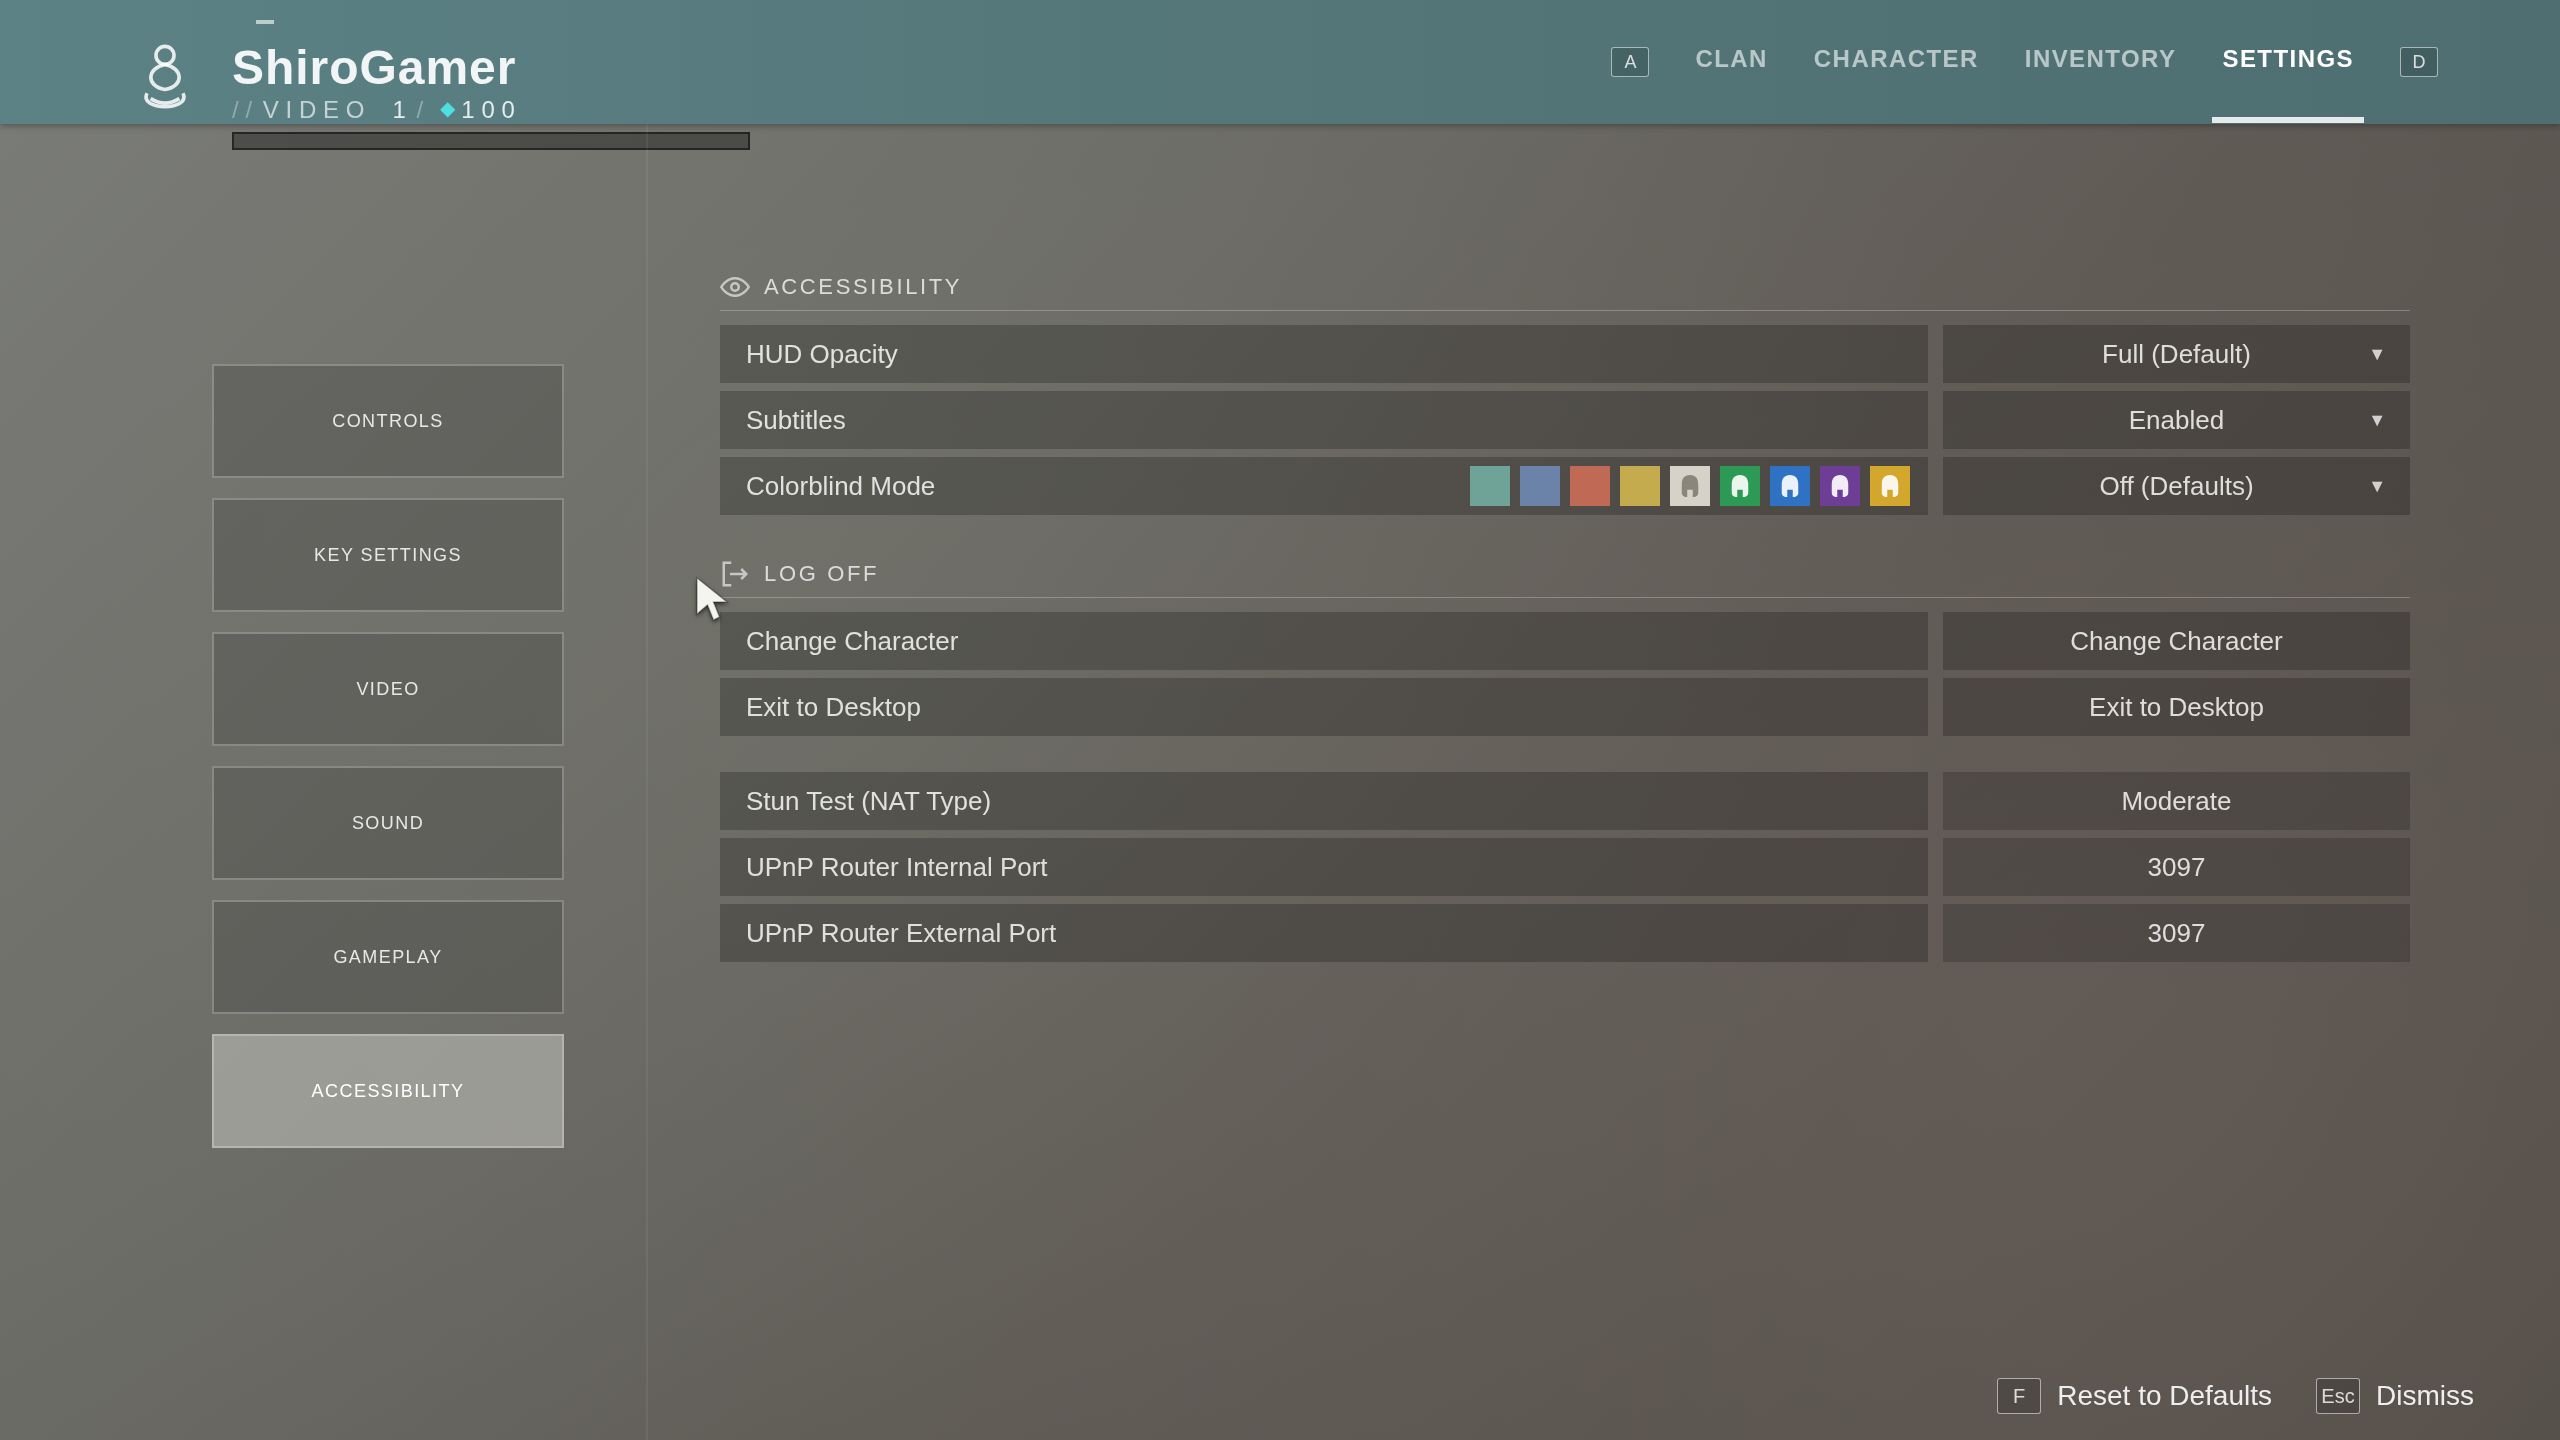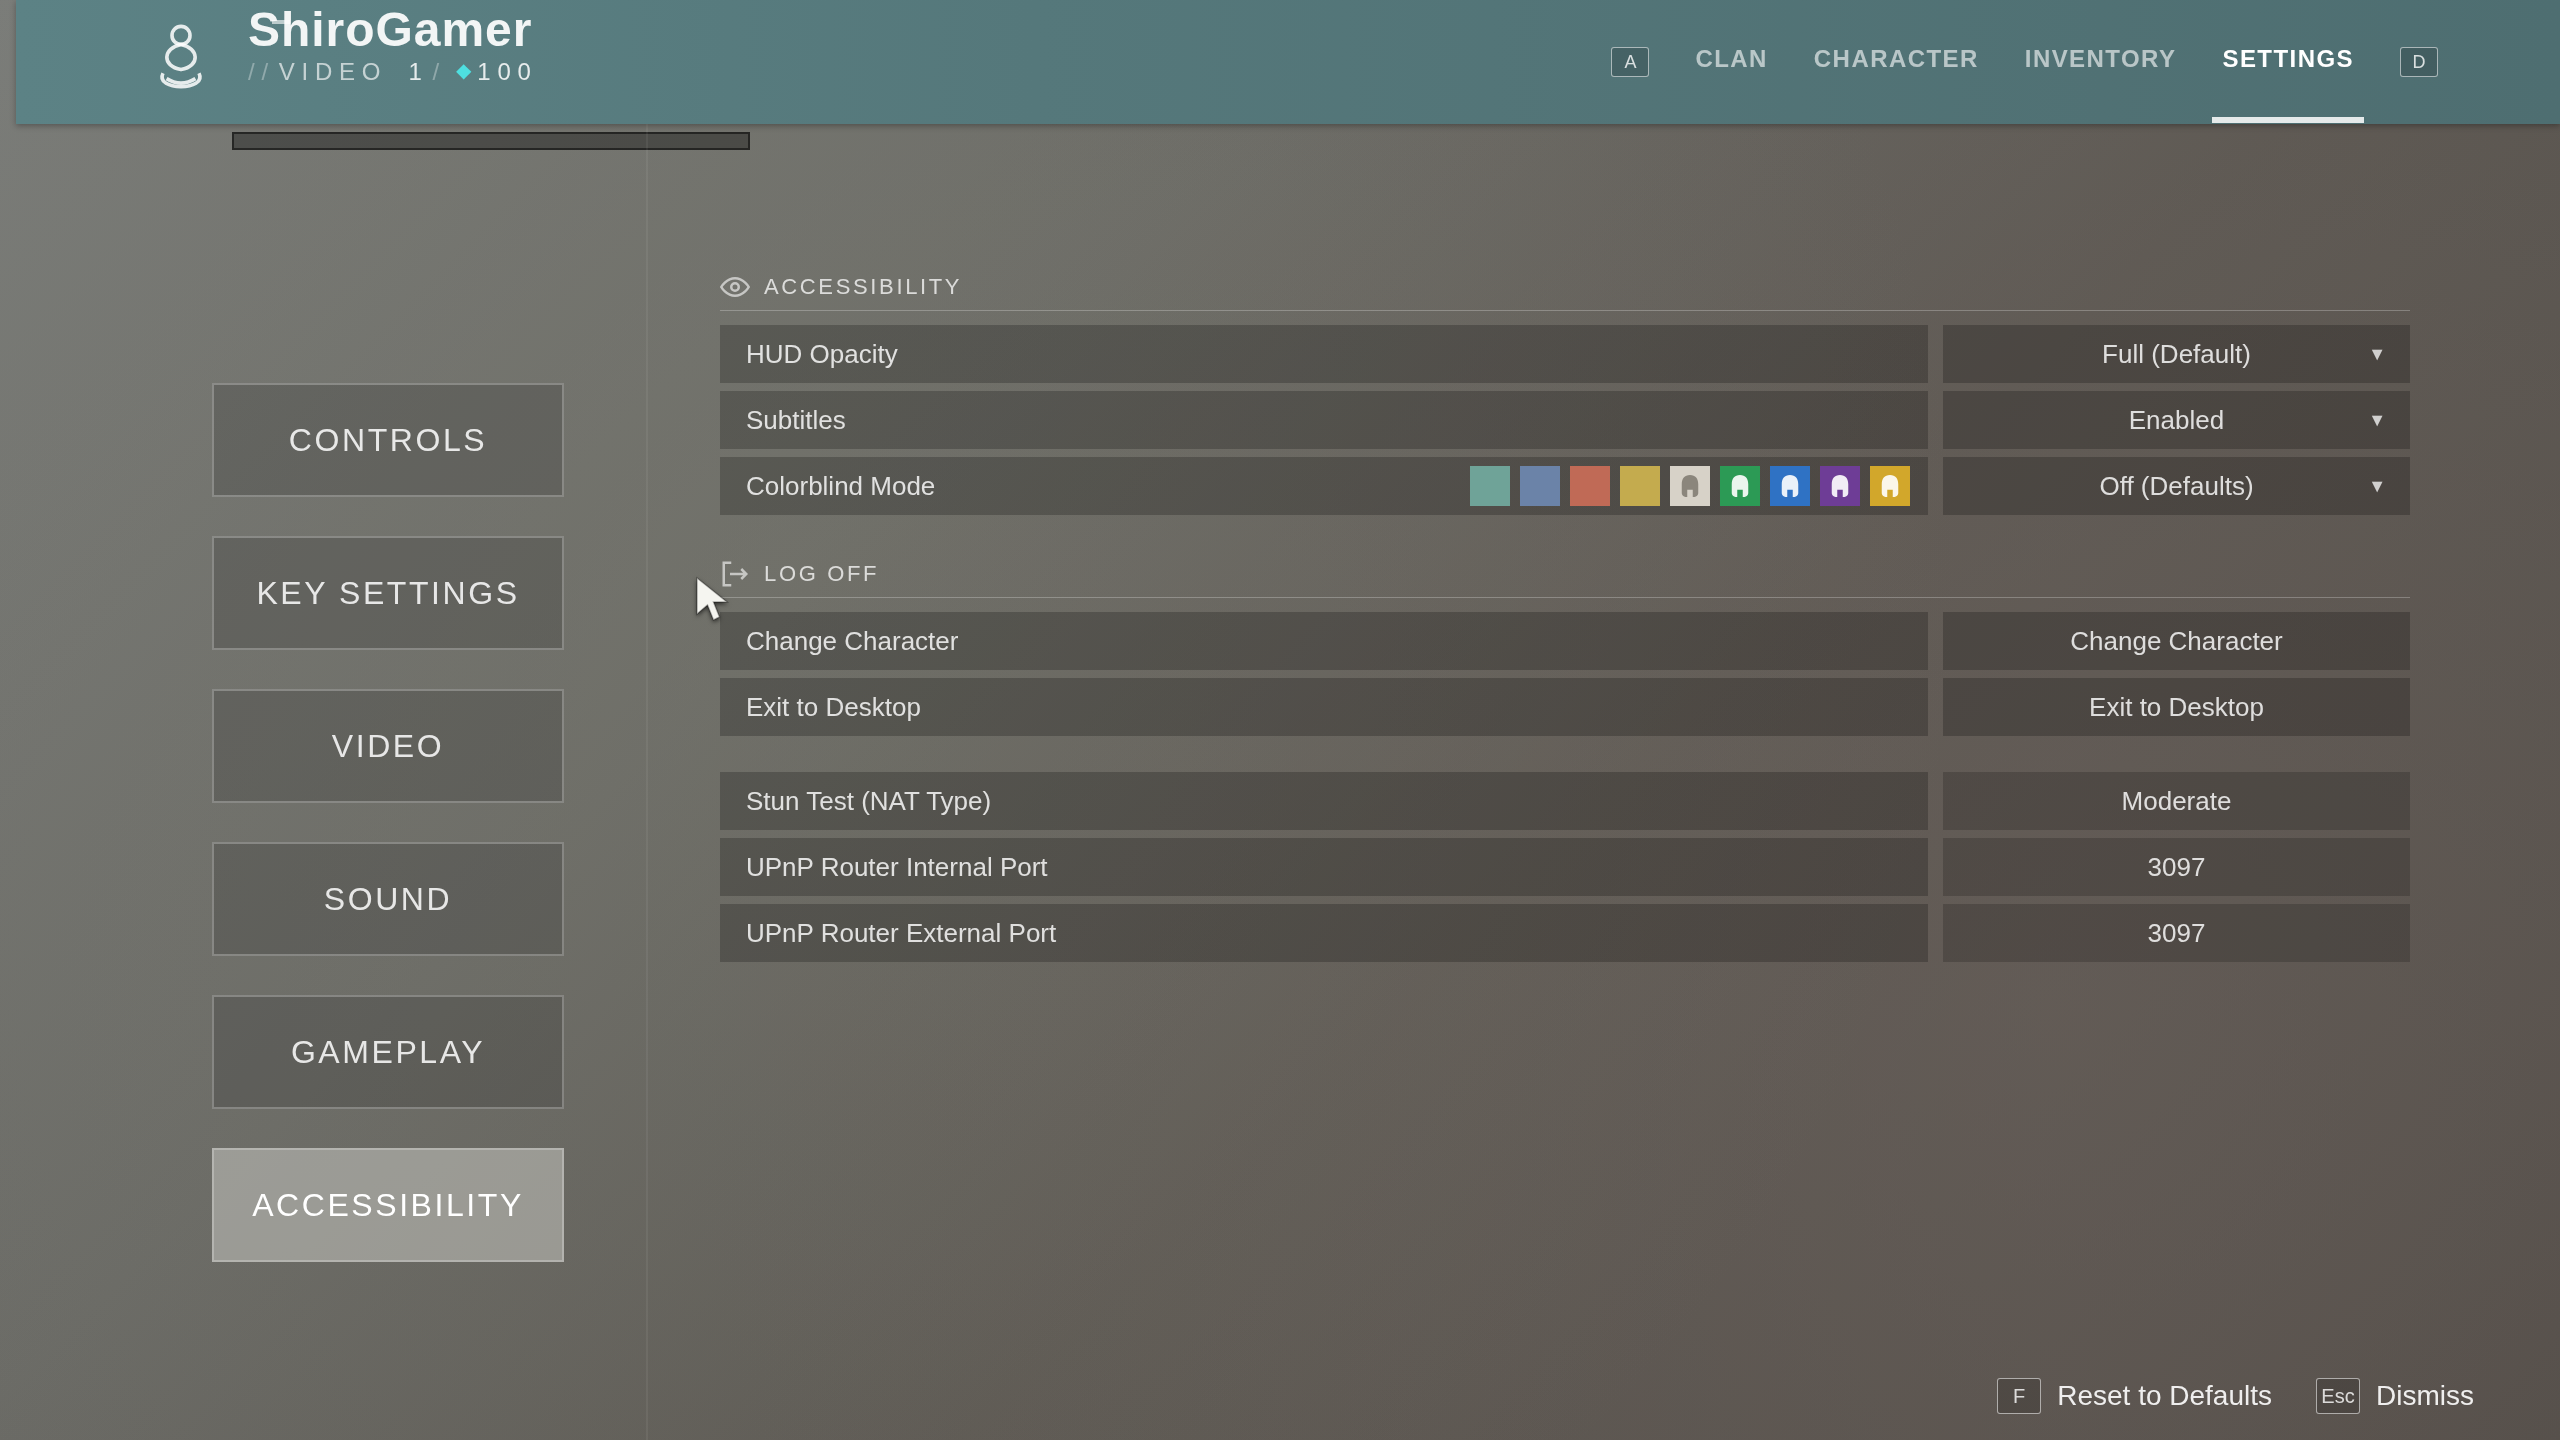--- a/index.html
+++ b/index.html
@@ -13,26 +13,26 @@
       radial-gradient(circle at 30% 40%, rgba(120,120,110,0.4), transparent 60%),
       radial-gradient(circle at 80% 70%, rgba(110,100,95,0.5), transparent 60%),
       linear-gradient(135deg, #7b7d7a 0%, #6b6b66 35%, #5c5852 60%, #4f4a45 100%);
     color: #e8e5df;
     position: relative;
   }
 
   
   .topbar {
     position: absolute;
-    top: 0; left: 16px; right: 0;
+    top: 0; left: 0; right: 0;
     height: 124px;
     background: linear-gradient(to right, #5c8285, #55787b 40%, #4e6e71 100%);
     box-shadow: 0 2px 6px rgba(0,0,0,0.3);
     display: flex;
-    align-items: flex-start;
+    align-items: flex-end;
     z-index: 10;
   }
   .emblem {
     width: 94px;
     height: 94px;
     margin-left: 118px;
     margin-top: 10px;
     border-radius: 50%;
     display:flex;align-items:center;justify-content:center;
   }
@@ -134,25 +134,24 @@
     width: 352px;
     display:flex;
     flex-direction:column;
     gap:20px;
   }
   .side-btn {
     height: 110px;
     border:2px solid rgba(255,255,255,0.25);
     background: rgba(40,40,40,0.22);
     display:flex;align-items:center;justify-content:center;
-    font-size:32px;
+    font-size:18px;
     letter-spacing:0.08em;
     color: rgba(255,255,255,0.85);
     cursor:pointer;
-    margin-top:19px;
   }
   .side-btn.active {
     background: rgba(195,195,190,0.55);
     color:#fff;
   }
 
   
   .vdiv {
     position:absolute;
     left:646px; top:124px; bottom:0;

